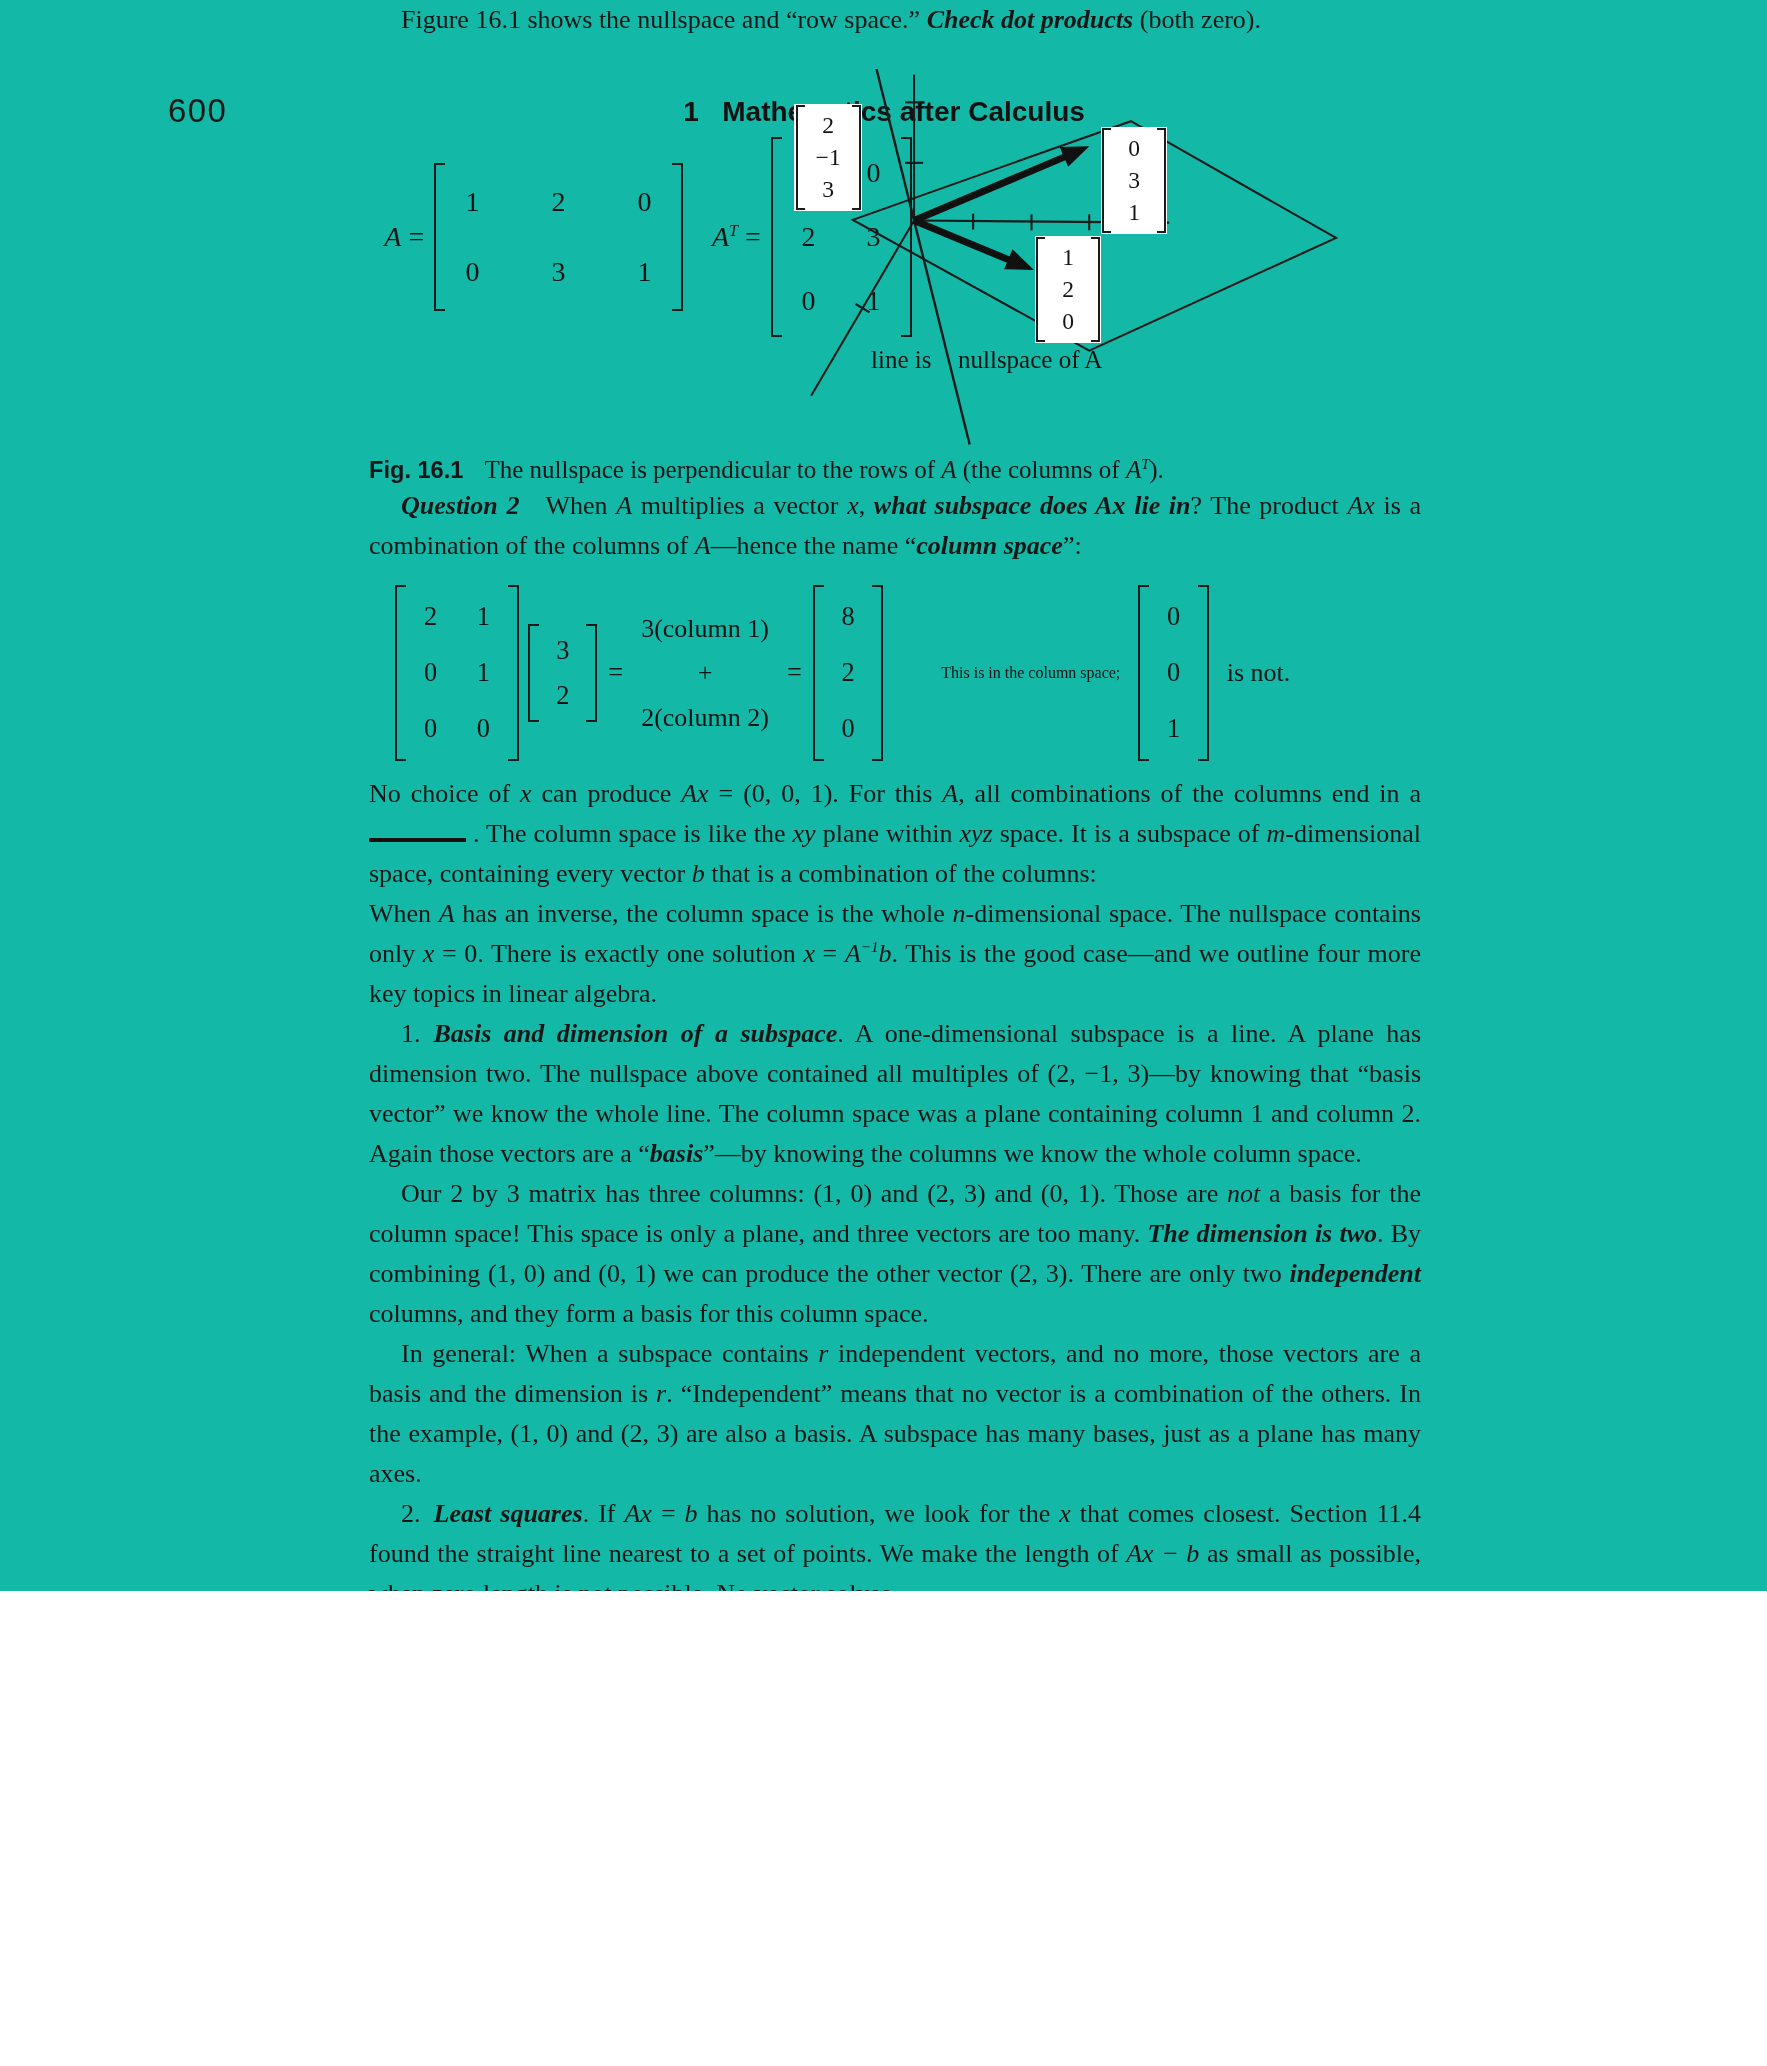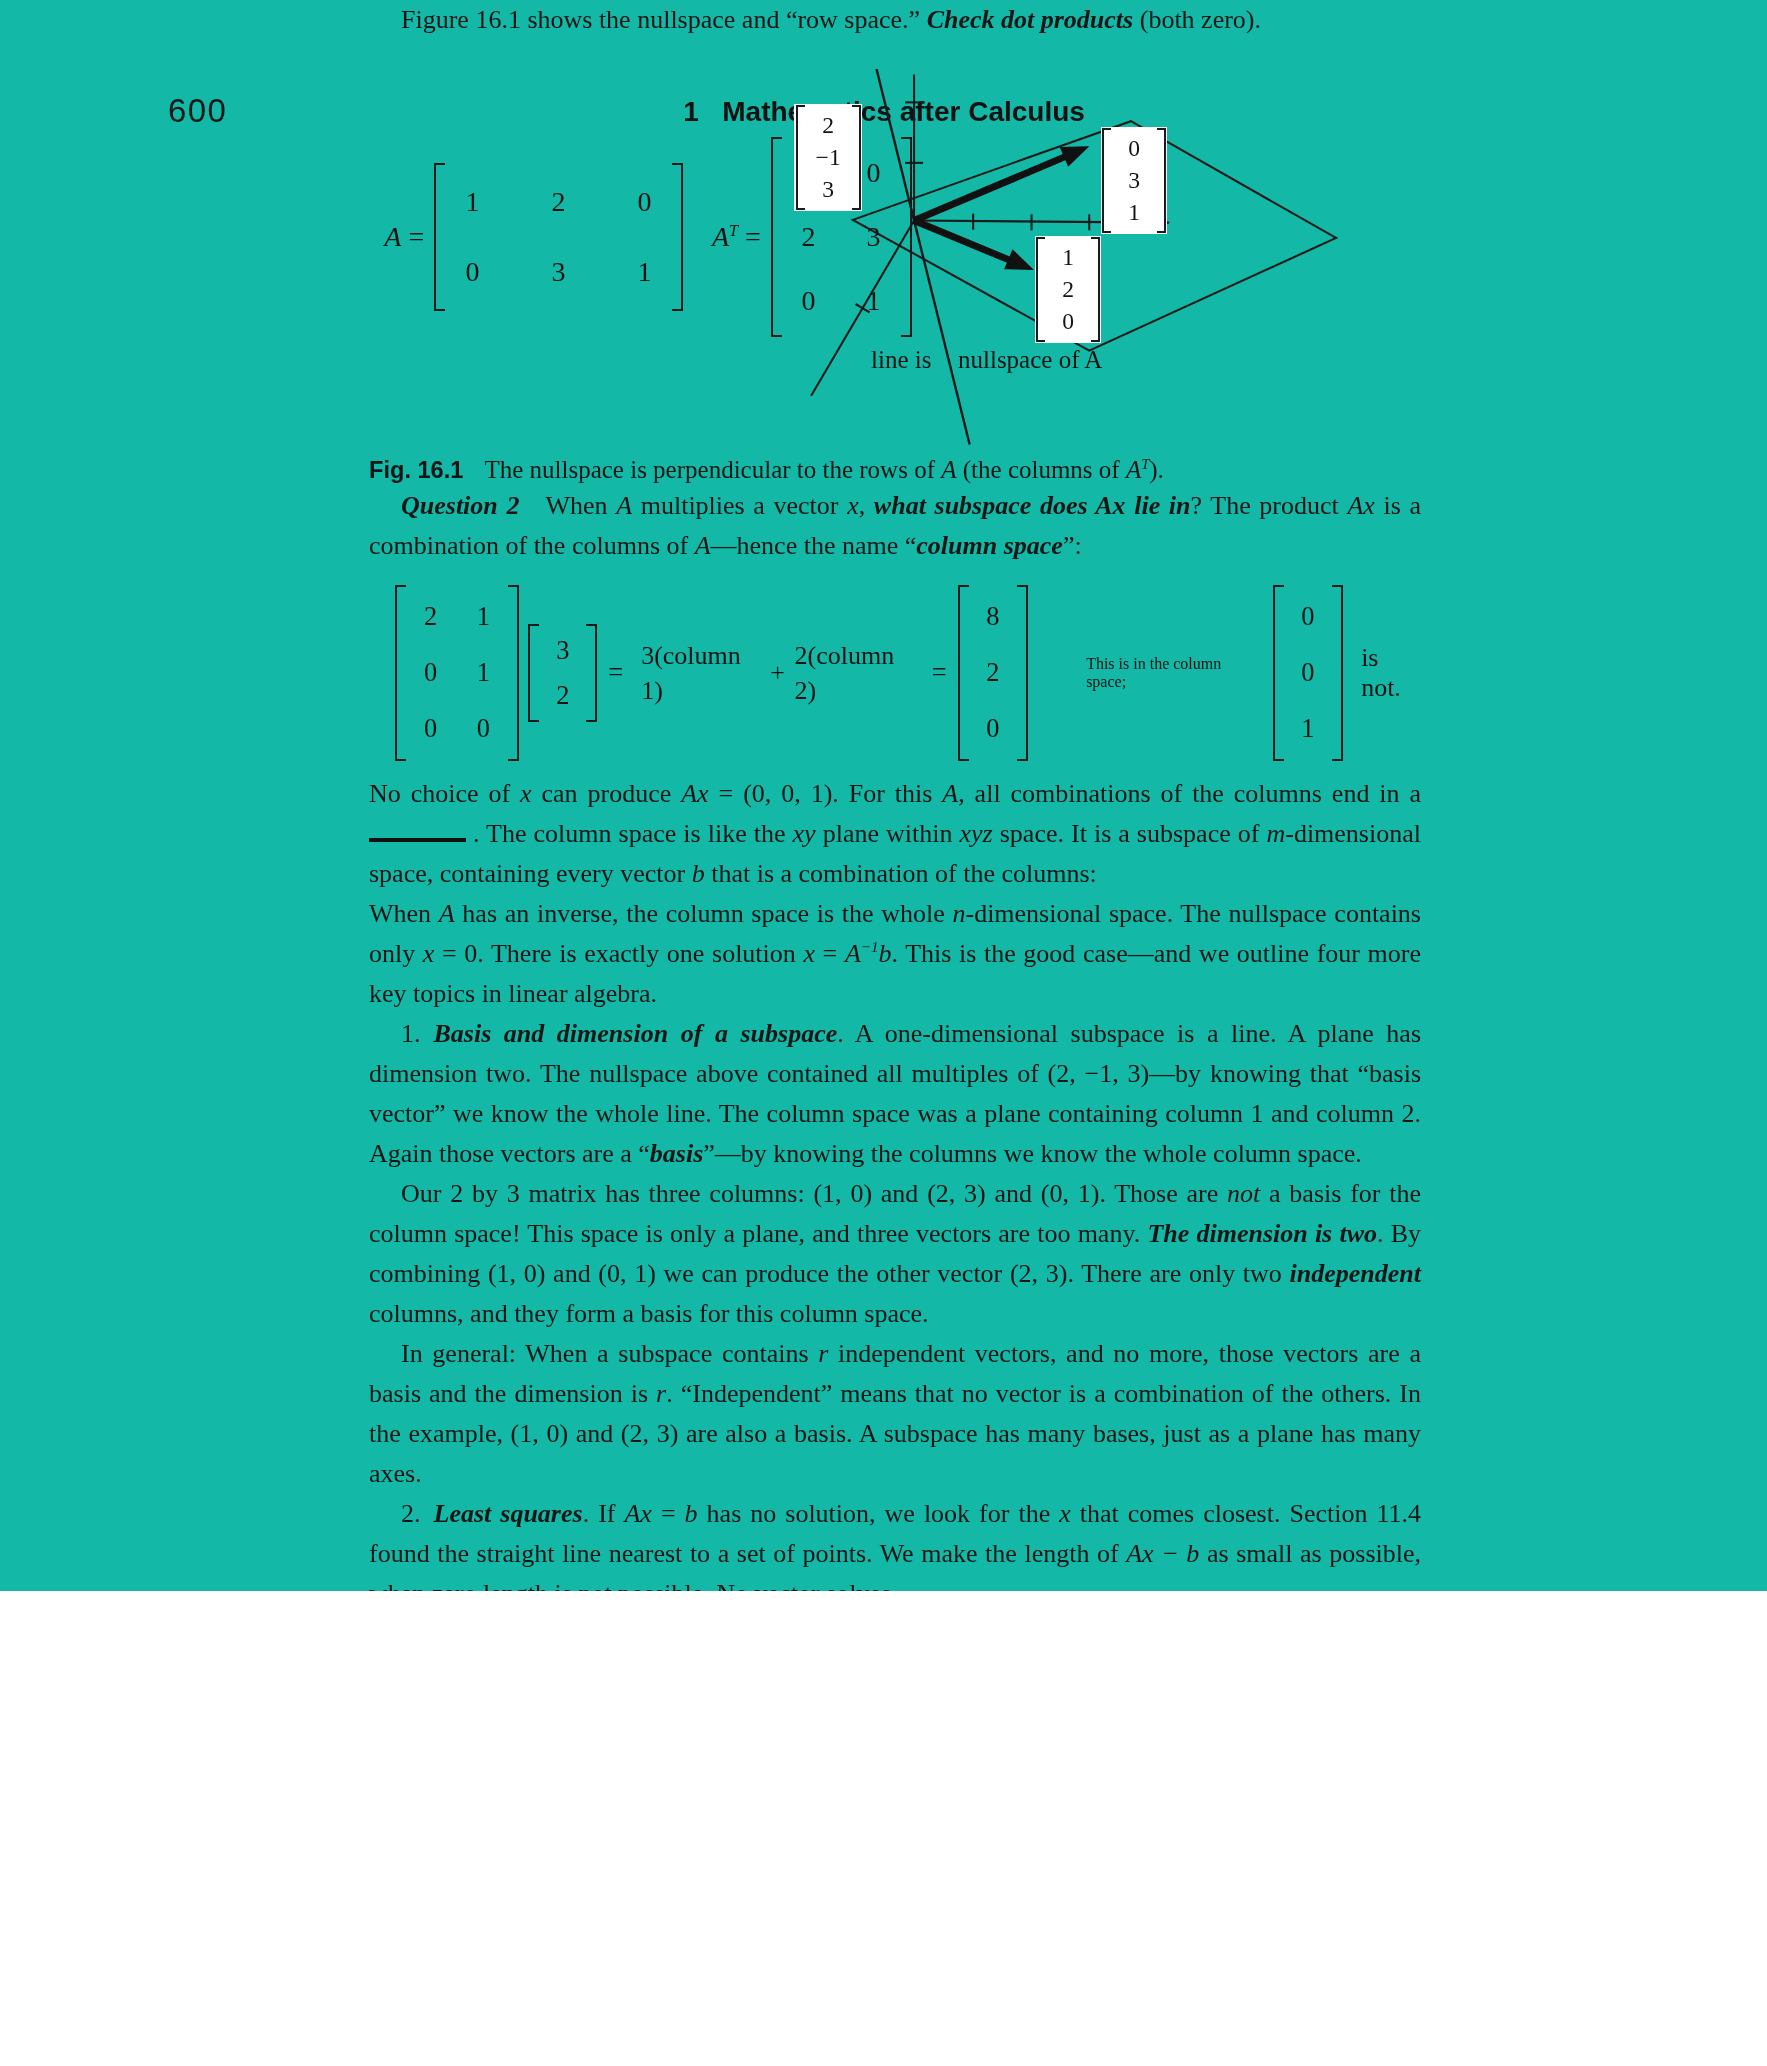--- a/index.html
+++ b/index.html
@@ -64,21 +64,21 @@
   .figcaption .captag{
     font-family:"Liberation Sans","DejaVu Sans",sans-serif;
     font-weight:700;font-size:23.6px;margin-right:21px;
   }
   
   .equation{
     display:flex;align-items:center;margin-top:5.6px;margin-left:26.4px;height:202px;
     font-size:26.4px;
   }
   .equation .eqgap{margin:0 11px;}
-  .combo{display:flex;flex-direction:row;align-items:center;gap:9.7px;font-size:26px;line-height:35px;margin:16px 7px;}
+  .combo{display:flex;flex-direction:column;align-items:center;gap:9.7px;font-size:26px;line-height:35px;margin:16px 7px;}
   .eqnote{font-size:16px;margin-left:58px;margin-right:18px;}
   .eqnote2{font-size:26px;margin-left:18px;}
   
   .rule-line{margin-top:11px;text-align:center;font-size:26px;line-height:40px;}
   .mt-q2{margin-top:58px;}
   .mt-nochoice{margin-top:8.3px;}
   .mt-inverse{margin-top:18px;}
   .mt-item1{margin-top:9.7px;}
   .mt-item2{margin-top:29px;}
 </style>

